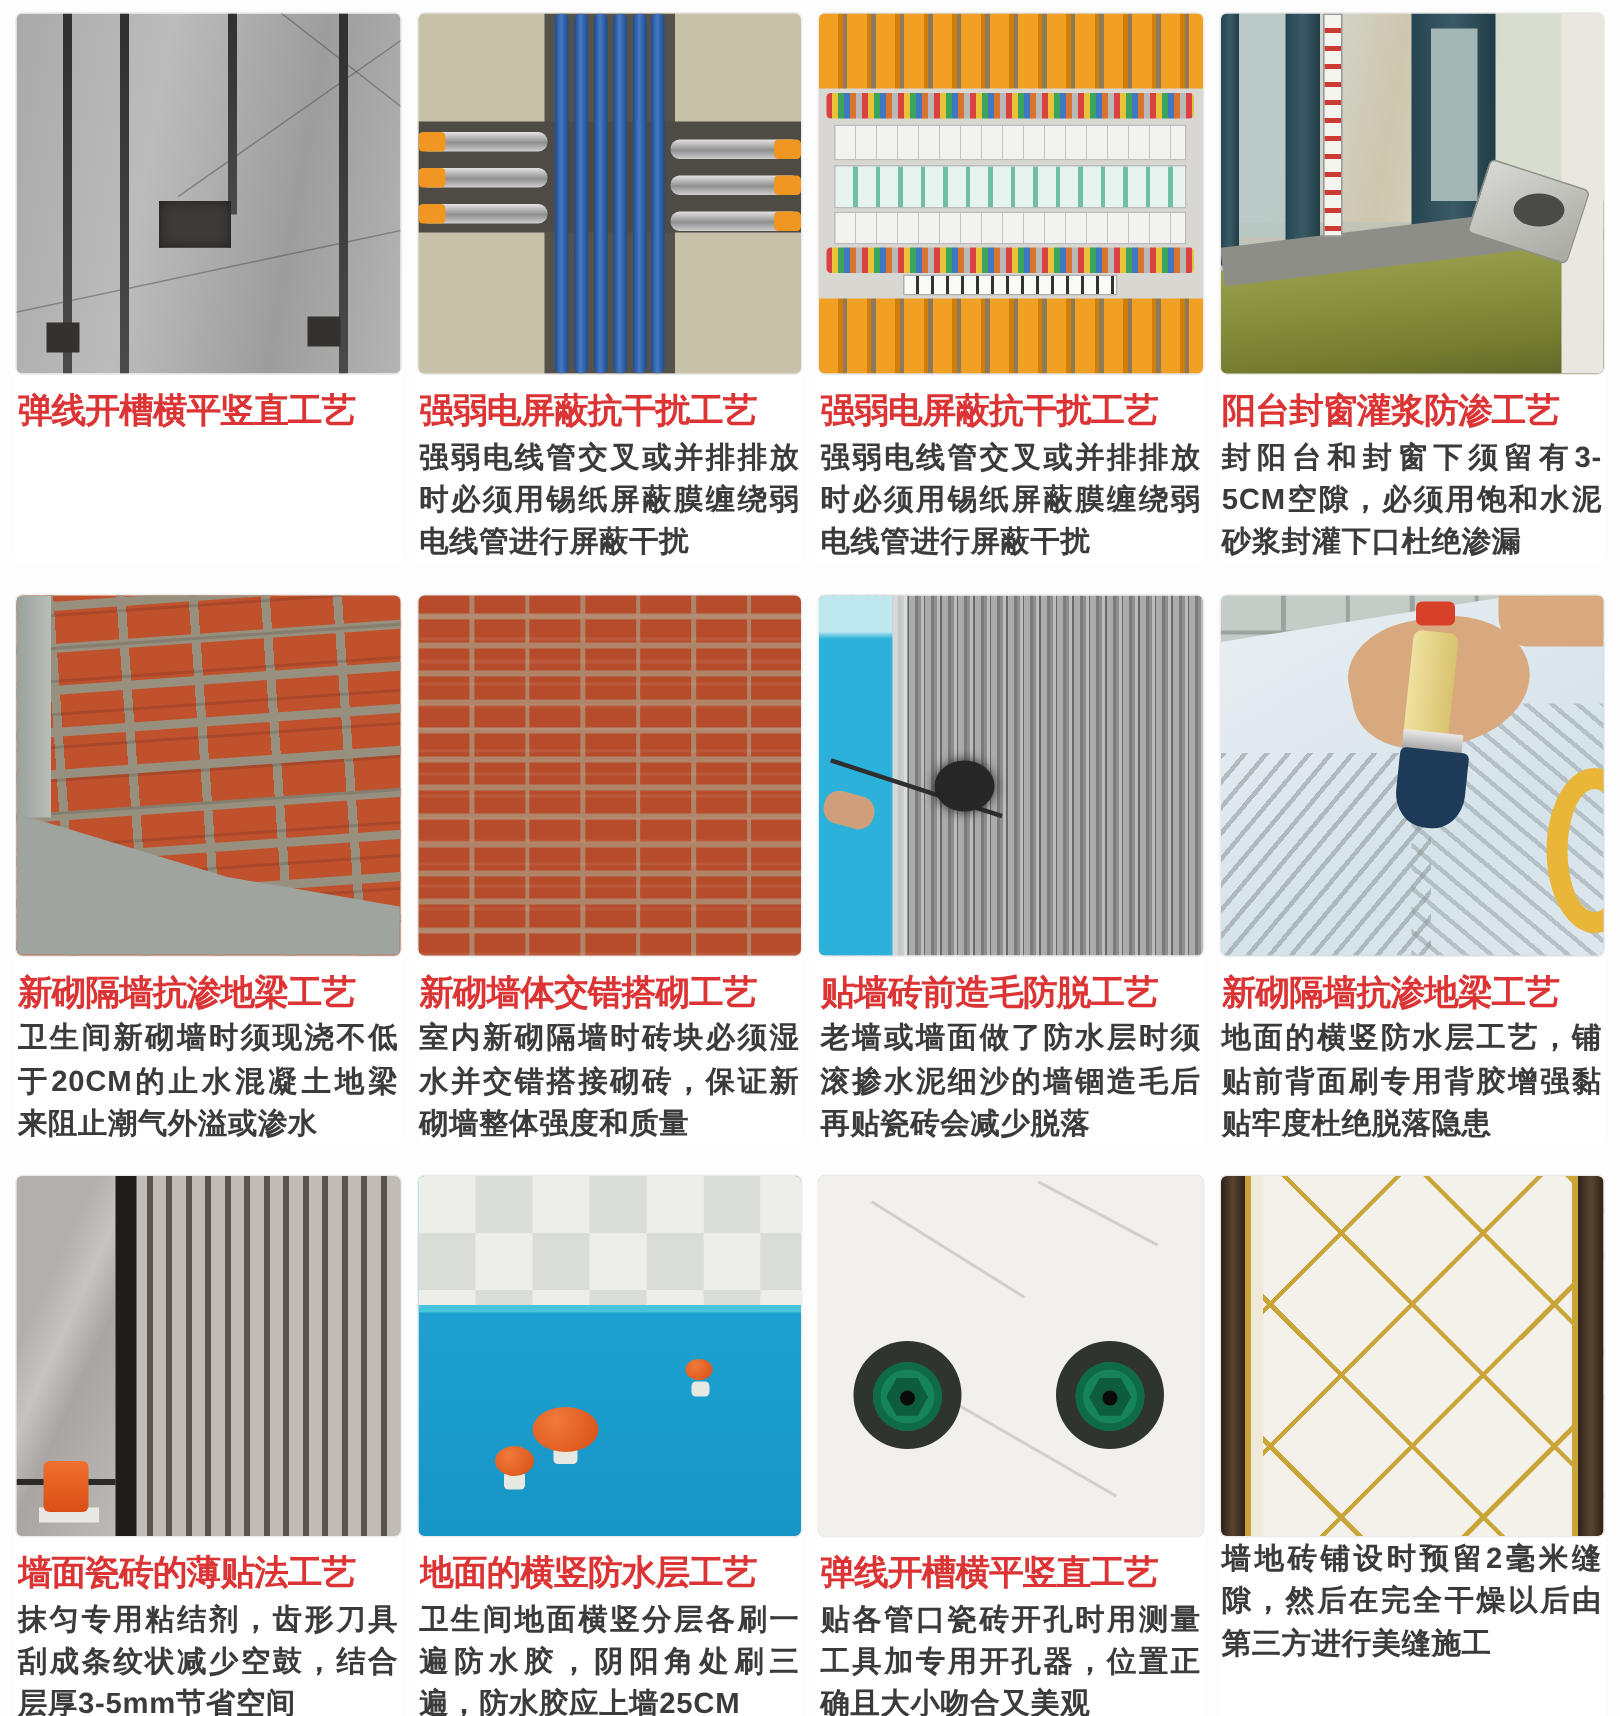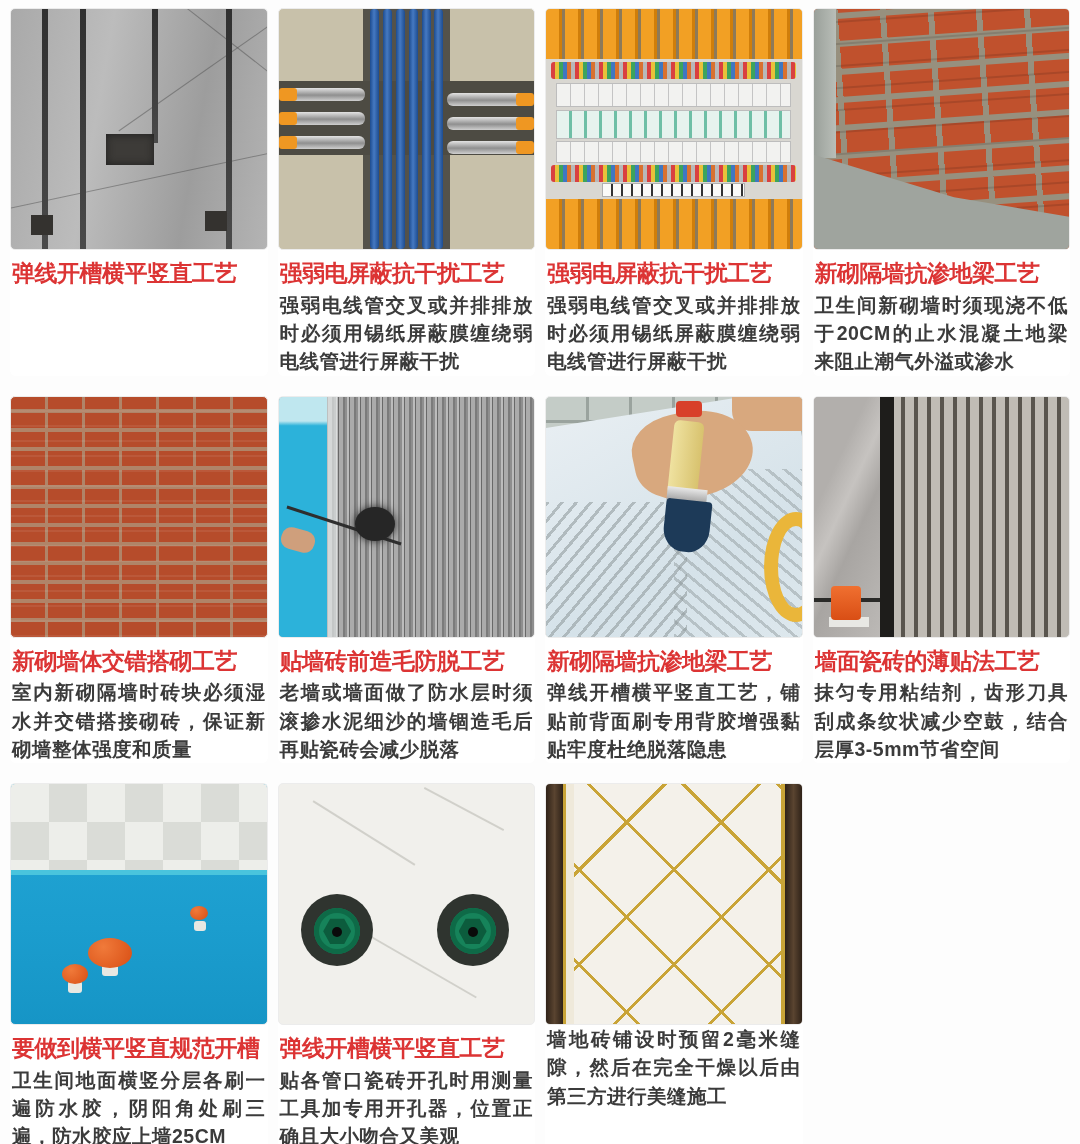--- a/index.html
+++ b/index.html
@@ -205,20 +205,38 @@
       <div class="brow" style="top:31%;height:10%;"></div>
       <div class="brow brow2" style="top:42%;height:12%;"></div>
       <div class="brow" style="top:55%;height:9%;"></div>
       <div class="wires" style="top:65%;"></div>
       <div class="tbar" style="top:72.5%;"></div>
     </div>
     <div class="title">强弱电屏蔽抗干扰工艺</div>
     <div class="desc">强弱电线管交叉或并排排放时必须用锡纸屏蔽膜缠绕弱电线管进行屏蔽干扰</div>
   </div>
 
+  <div class="card">
+    <div class="photo ph4">
+      <div class="sky"></div>
+      <div class="frame" style="left:0;width:5%;height:70%;"></div>
+      <div class="glass" style="left:5%;top:0;width:12%;height:62%;"></div>
+      <div class="frame" style="left:17%;width:9%;height:66%;"></div>
+      <div class="frame" style="left:50%;width:22%;height:60%;"></div>
+      <div class="glass" style="left:55%;top:4%;width:12%;height:48%;"></div>
+      <div class="floor"></div>
+      <div class="sill" style="top:58%;"></div>
+      <div class="wallR"></div>
+      <div class="tape" style="left:27%;top:0;height:62%;"></div>
+      <div class="trowel" style="right:6%;top:44%;"></div>
+      <div class="mortar" style="right:10%;top:50%;"></div>
+    </div>
+    <div class="title">阳台封窗灌浆防渗工艺</div>
+    <div class="desc">封阳台和封窗下须留有3-5CM空隙，必须用饱和水泥砂浆封灌下口杜绝渗漏</div>
+  </div>
 
   <div class="card">
     <div class="photo ph5">
       <div class="wall brickbase"></div>
       <div class="ledge"></div>
       <div class="base"></div>
     </div>
     <div class="title">新砌隔墙抗渗地梁工艺</div>
     <div class="desc">卫生间新砌墙时须现浇不低于20CM的止水混凝土地梁来阻止潮气外溢或渗水</div>
   </div>
@@ -248,21 +266,21 @@
       <div class="comb2"></div>
       <div class="bucket"></div>
       <div class="arm"></div>
       <div class="hand"></div>
       <div class="cap"></div>
       <div class="handle"></div>
       <div class="ferrule"></div>
       <div class="bristles"></div>
     </div>
     <div class="title">新砌隔墙抗渗地梁工艺</div>
-    <div class="desc">弹线开槽横平竖直工艺，铺贴前背面刷专用背胶增强黏贴牢度杜绝脱落隐患</div>
+    <div class="desc">地面的横竖防水层工艺，铺贴前背面刷专用背胶增强黏贴牢度杜绝脱落隐患</div>
   </div>
 
   <div class="card">
     <div class="photo ph9">
       <div class="marble"></div>
       <div class="gap"></div>
       <div class="jointline" style="top:84%;"></div>
       <div class="clipbase" style="left:6%;top:92%;"></div>
       <div class="clip" style="left:7%;top:79%;"></div>
     </div>
@@ -274,21 +292,21 @@
     <div class="photo ph10">
       <div class="tiles"></div>
       <div class="edgeline"></div>
       <div class="capbase" style="left:35.5%;top:74%;width:16px;height:14px;"></div>
       <div class="cap" style="left:30%;top:64%;width:44px;height:30px;"></div>
       <div class="capbase" style="left:22.5%;top:82%;width:14px;height:12px;"></div>
       <div class="cap" style="left:20%;top:75%;width:26px;height:20px;"></div>
       <div class="capbase" style="left:71.5%;top:57%;width:12px;height:10px;"></div>
       <div class="cap" style="left:70%;top:51%;width:18px;height:14px;"></div>
     </div>
-    <div class="title">要做到横平竖直规范开槽</div>
+    <div class="title">地面的横竖防水层工艺</div>
     <div class="desc">卫生间地面横竖分层各刷一遍防水胶，阴阳角处刷三遍，防水胶应上墙25CM</div>
   </div>
 
   <div class="card">
     <div class="photo ph11">
       <div class="vein" style="left:10%;top:20%;width:120px;transform:rotate(32deg);"></div>
       <div class="vein" style="left:55%;top:10%;width:90px;transform:rotate(28deg);"></div>
       <div class="vein" style="left:30%;top:75%;width:130px;transform:rotate(30deg);"></div>
       <div class="hole" style="left:9%;top:46%;"></div>
       <div class="ring" style="left:14%;top:51.5%;"></div>

